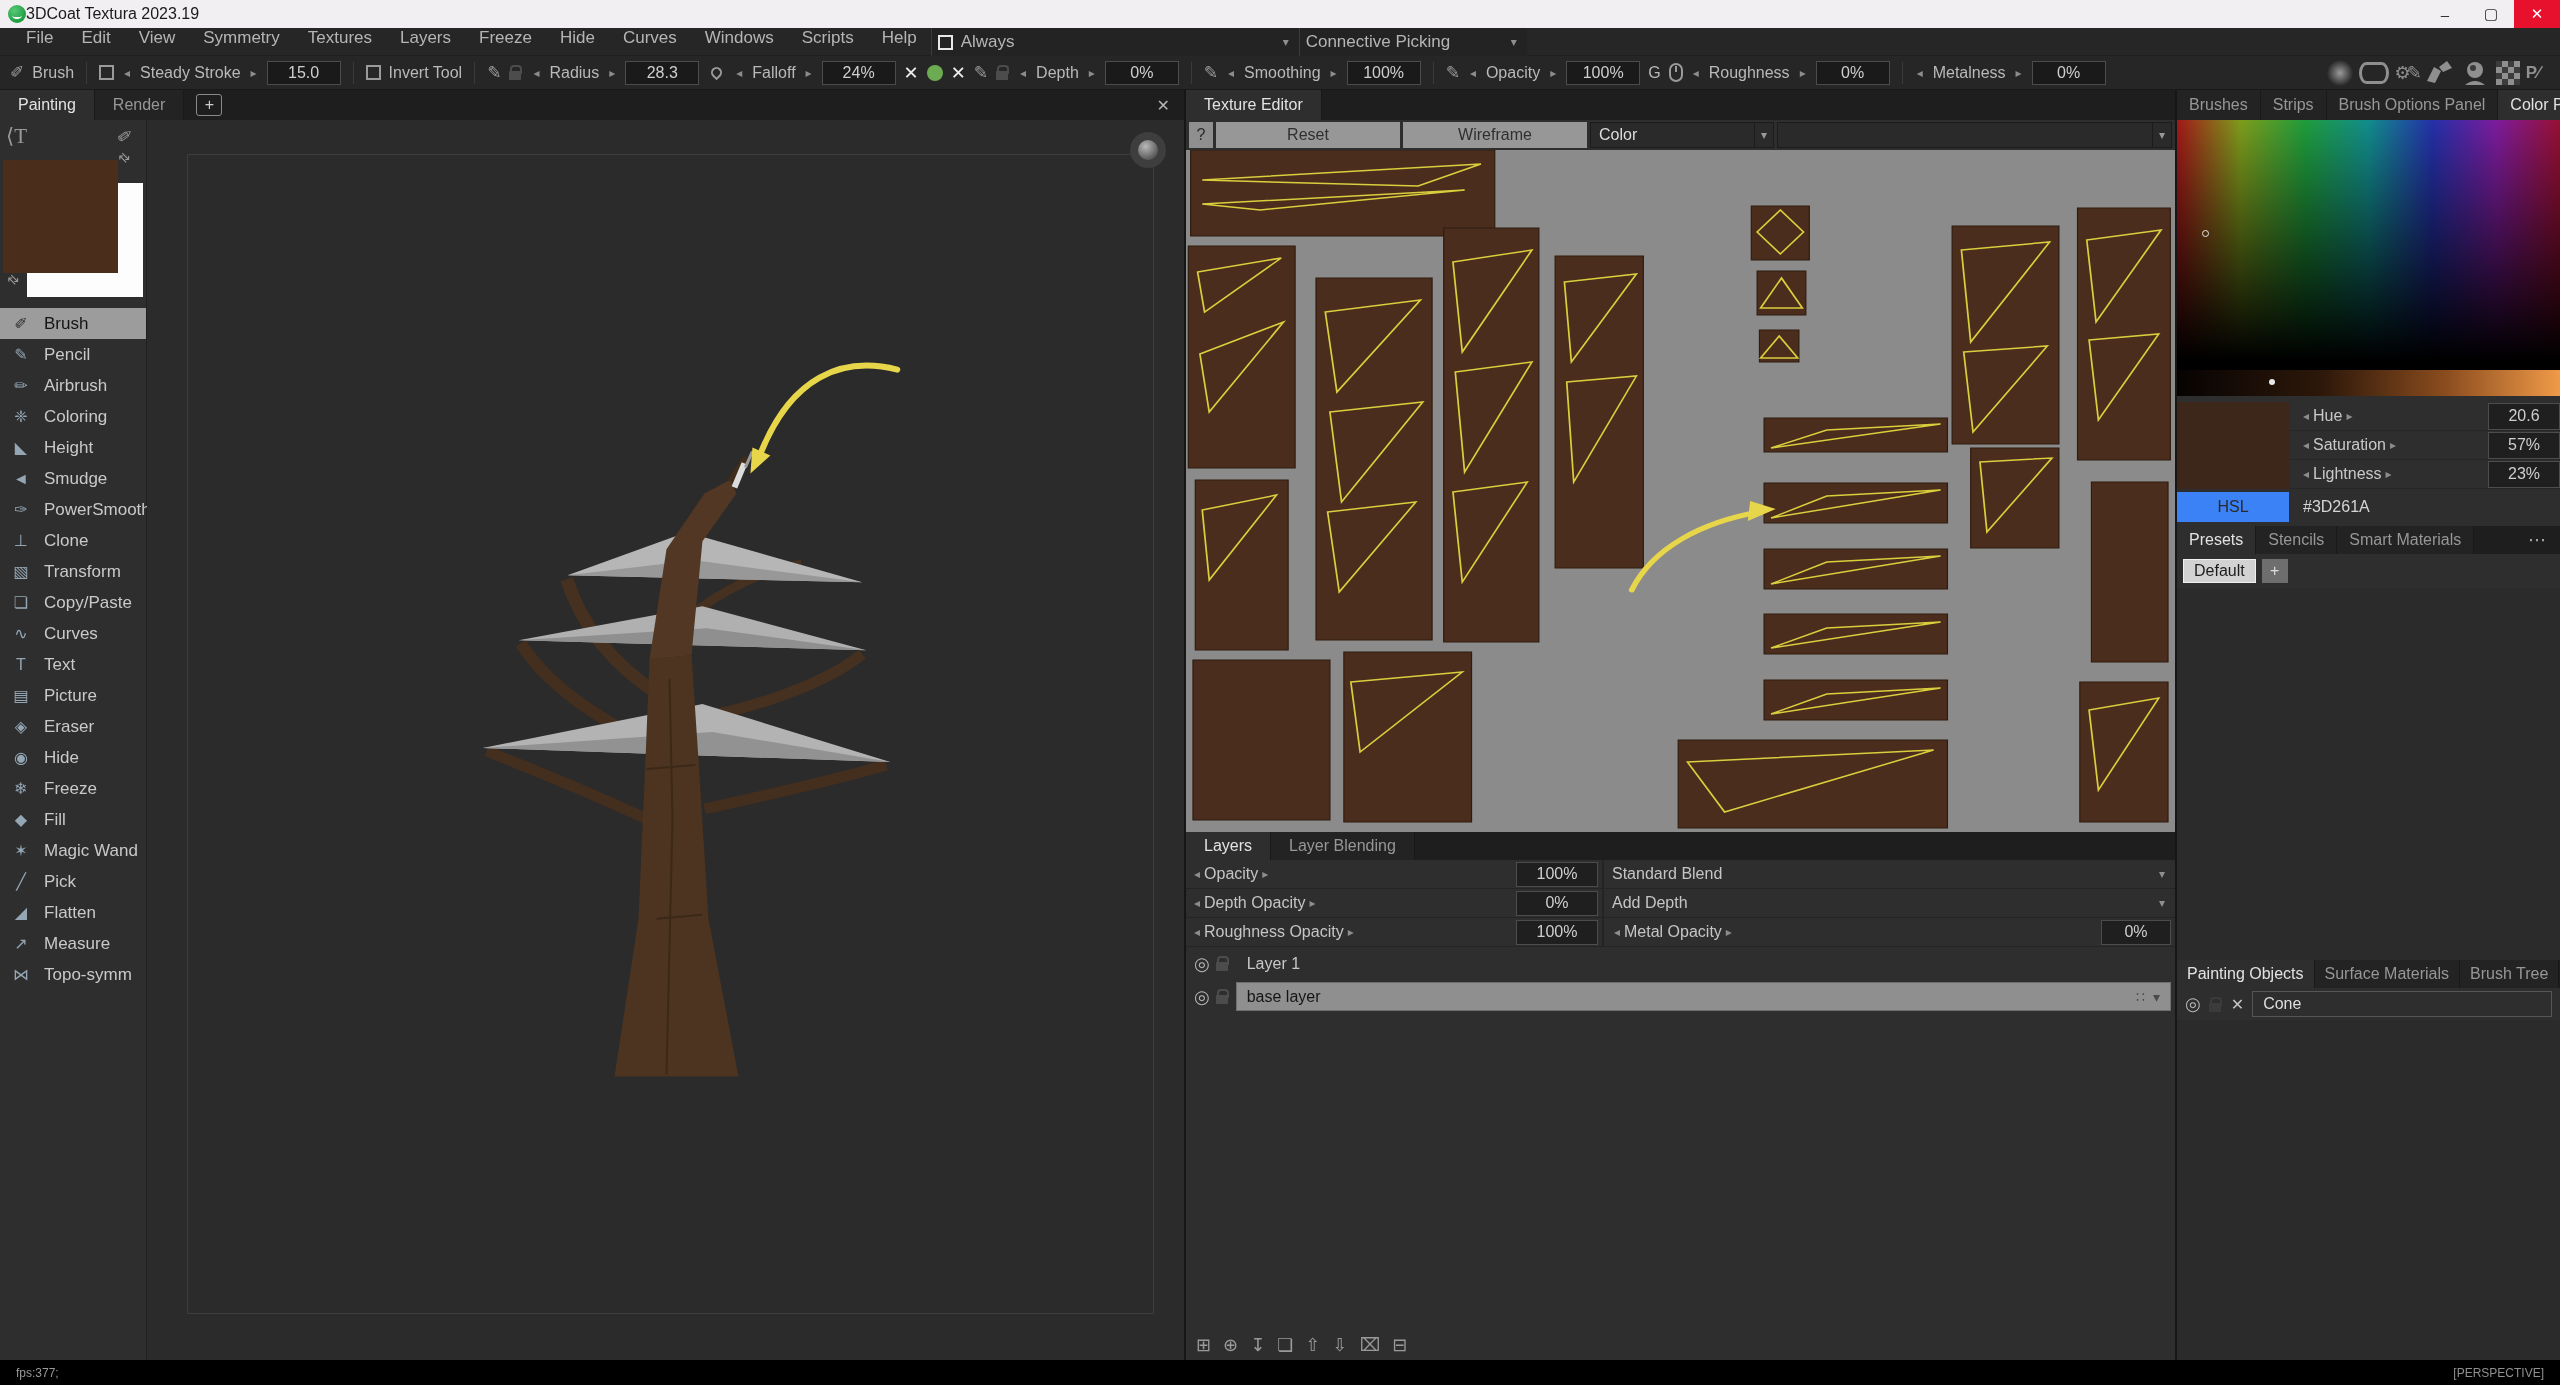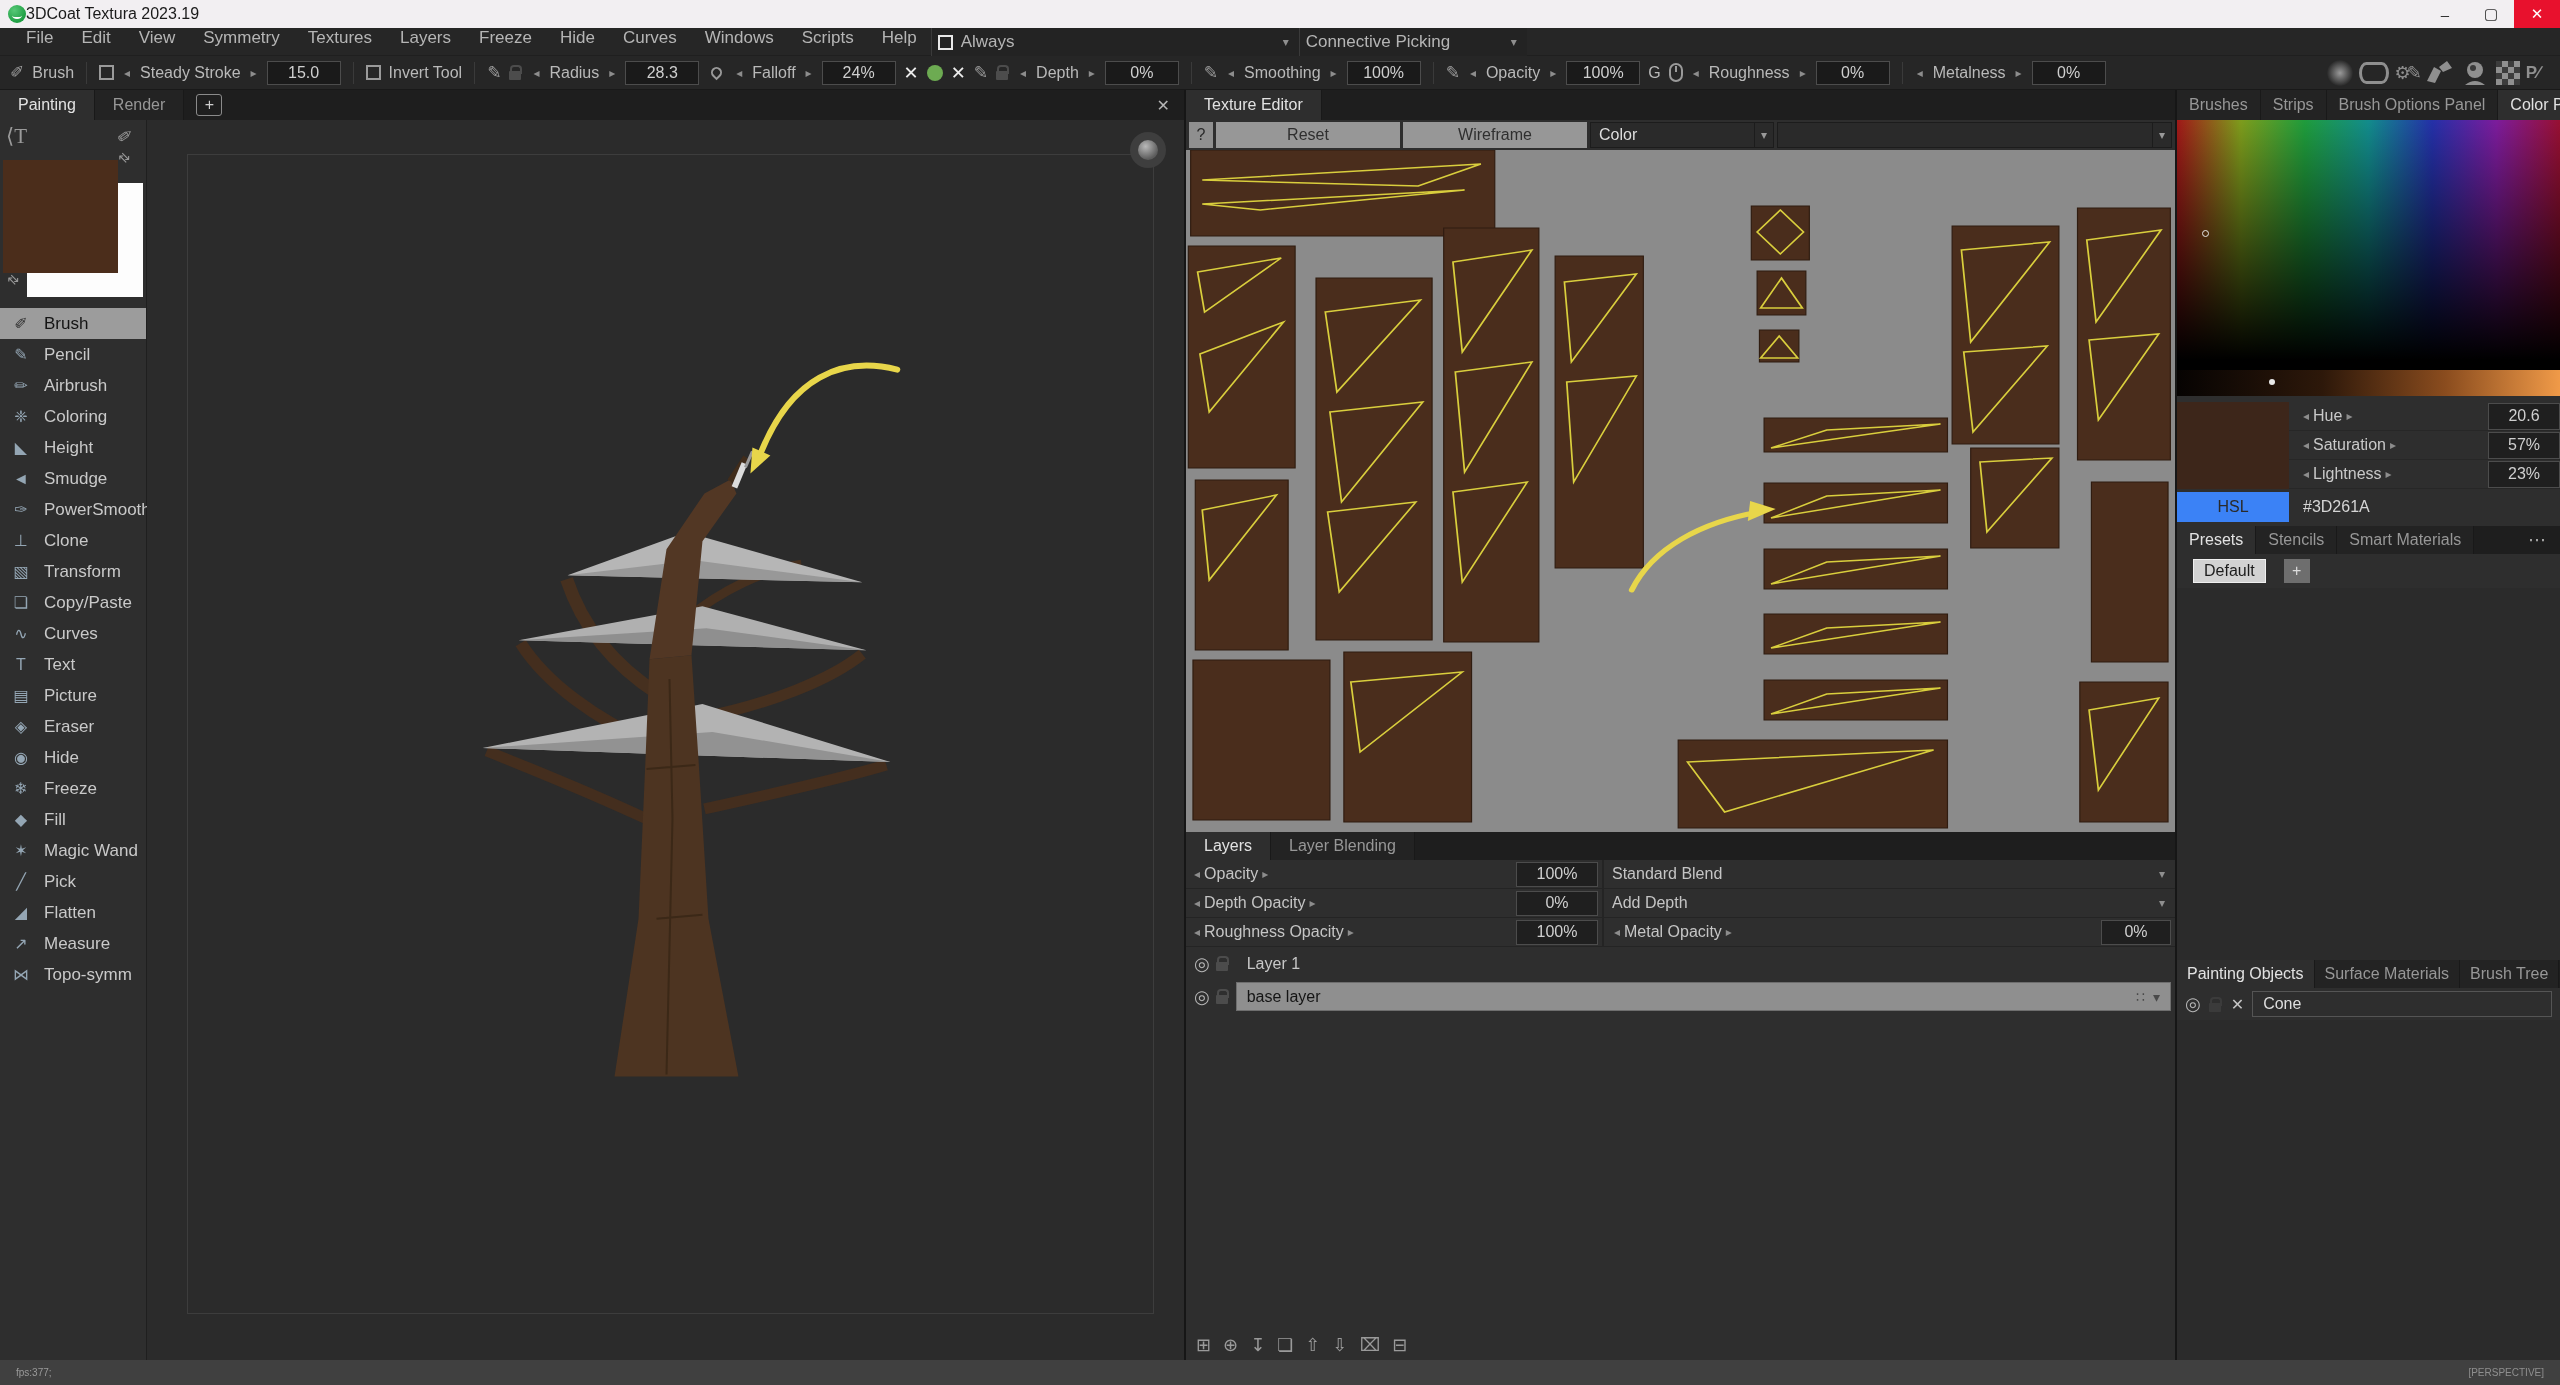--- a/index.html
+++ b/index.html
@@ -109,31 +109,31 @@
 .grad{height:250px;position:relative;flex:0 0 auto;background:linear-gradient(to bottom,rgba(0,0,0,0) 0%,#000 96%),linear-gradient(to right,#a01818,#7e9c1c,#1f9c3c,#128c8c,#2430a8,#7c1c9c,#981032)}
 .grad-dot{position:absolute;left:6.4%;top:44%;width:7px;height:7px;border:1px solid #e8e8e8;border-radius:50%}
 .huebar{height:26px;flex:0 0 auto;position:relative;background:linear-gradient(to right,#060302,#2d180a 38%,#8a4c1e 70%,#f09a48)}
 .hue-dot{position:absolute;left:24%;top:9px;width:6px;height:6px;background:#e8e8e8;border-radius:50%}
 .cc{display:grid;grid-template-columns:112px 1fr;padding:6px 0 4px 0;font-size:16px;flex:0 0 auto}
 .cc-swatch{grid-row:1/4;height:87px;margin:0 0 0 0}
 .cc-mode{grid-row:4;height:30px;background:#3b82f6;color:#2a2a2a;display:flex;align-items:center;justify-content:center;margin-top:3px}
 .cc-row{height:29px;display:flex;align-items:center;border-bottom:1px solid #272727;padding-left:12px;gap:2px;color:#c9c9c9}
 .cc-box{margin-left:auto;width:72px;height:27px;background:#1f1f1f;border:1px solid #4c4c4c;display:flex;align-items:center;justify-content:center;color:#cfcfcf}
 .cc-hex{height:30px;display:flex;align-items:center;padding-left:14px;color:#d5d5d5;margin-top:3px}
-.default-row{height:34px;background:#2e2e2e;display:flex;gap:18px;padding:5px 0 0 16px;flex:0 0 auto}
+.default-row{height:34px;background:#2e2e2e;display:flex;gap:6px;padding:5px 0 0 6px;flex:0 0 auto}
 .btn-default{background:#d2d2d2;color:#1c1c1c;padding:0 10px;height:24px;display:flex;align-items:center;font-size:16px;border:1px solid #efefef}
 .btn-plus{width:26px;height:24px;background:#6e6e6e;color:#ddd;display:flex;align-items:center;justify-content:center}
 .right-empty{height:372px;background:#2b2b2b;flex:0 0 auto}
 .cone-row{height:32px;display:flex;align-items:center;gap:8px;padding:0 8px;background:#2e2e2e;flex:0 0 auto;font-size:16px}
 .cone-field{flex:1;height:26px;border:1px solid #555;display:flex;align-items:center;padding-left:10px;color:#dedede}
 .faint-lock{opacity:.45}
 .right-bottom{flex:1;background:#2b2b2b}
 
 
-.bottombar{height:25px;background:#404040;display:flex;align-items:center;padding:0 16px;font-size:10px;color:#9a9a9a;flex:0 0 auto}
+.bottombar{height:25px;background:#000000;display:flex;align-items:center;padding:0 16px;font-size:12px;color:#9a9a9a;flex:0 0 auto}
 .bb-right{margin-left:auto;color:#8f8f8f}
 </style>
 </head>
 <body>
 
 <div class="titlebar">
   <span class="app-icon"></span>
   <span>3DCoat Textura 2023.19</span>
   <div class="win-btns">
     <span class="win-btn">–</span>

